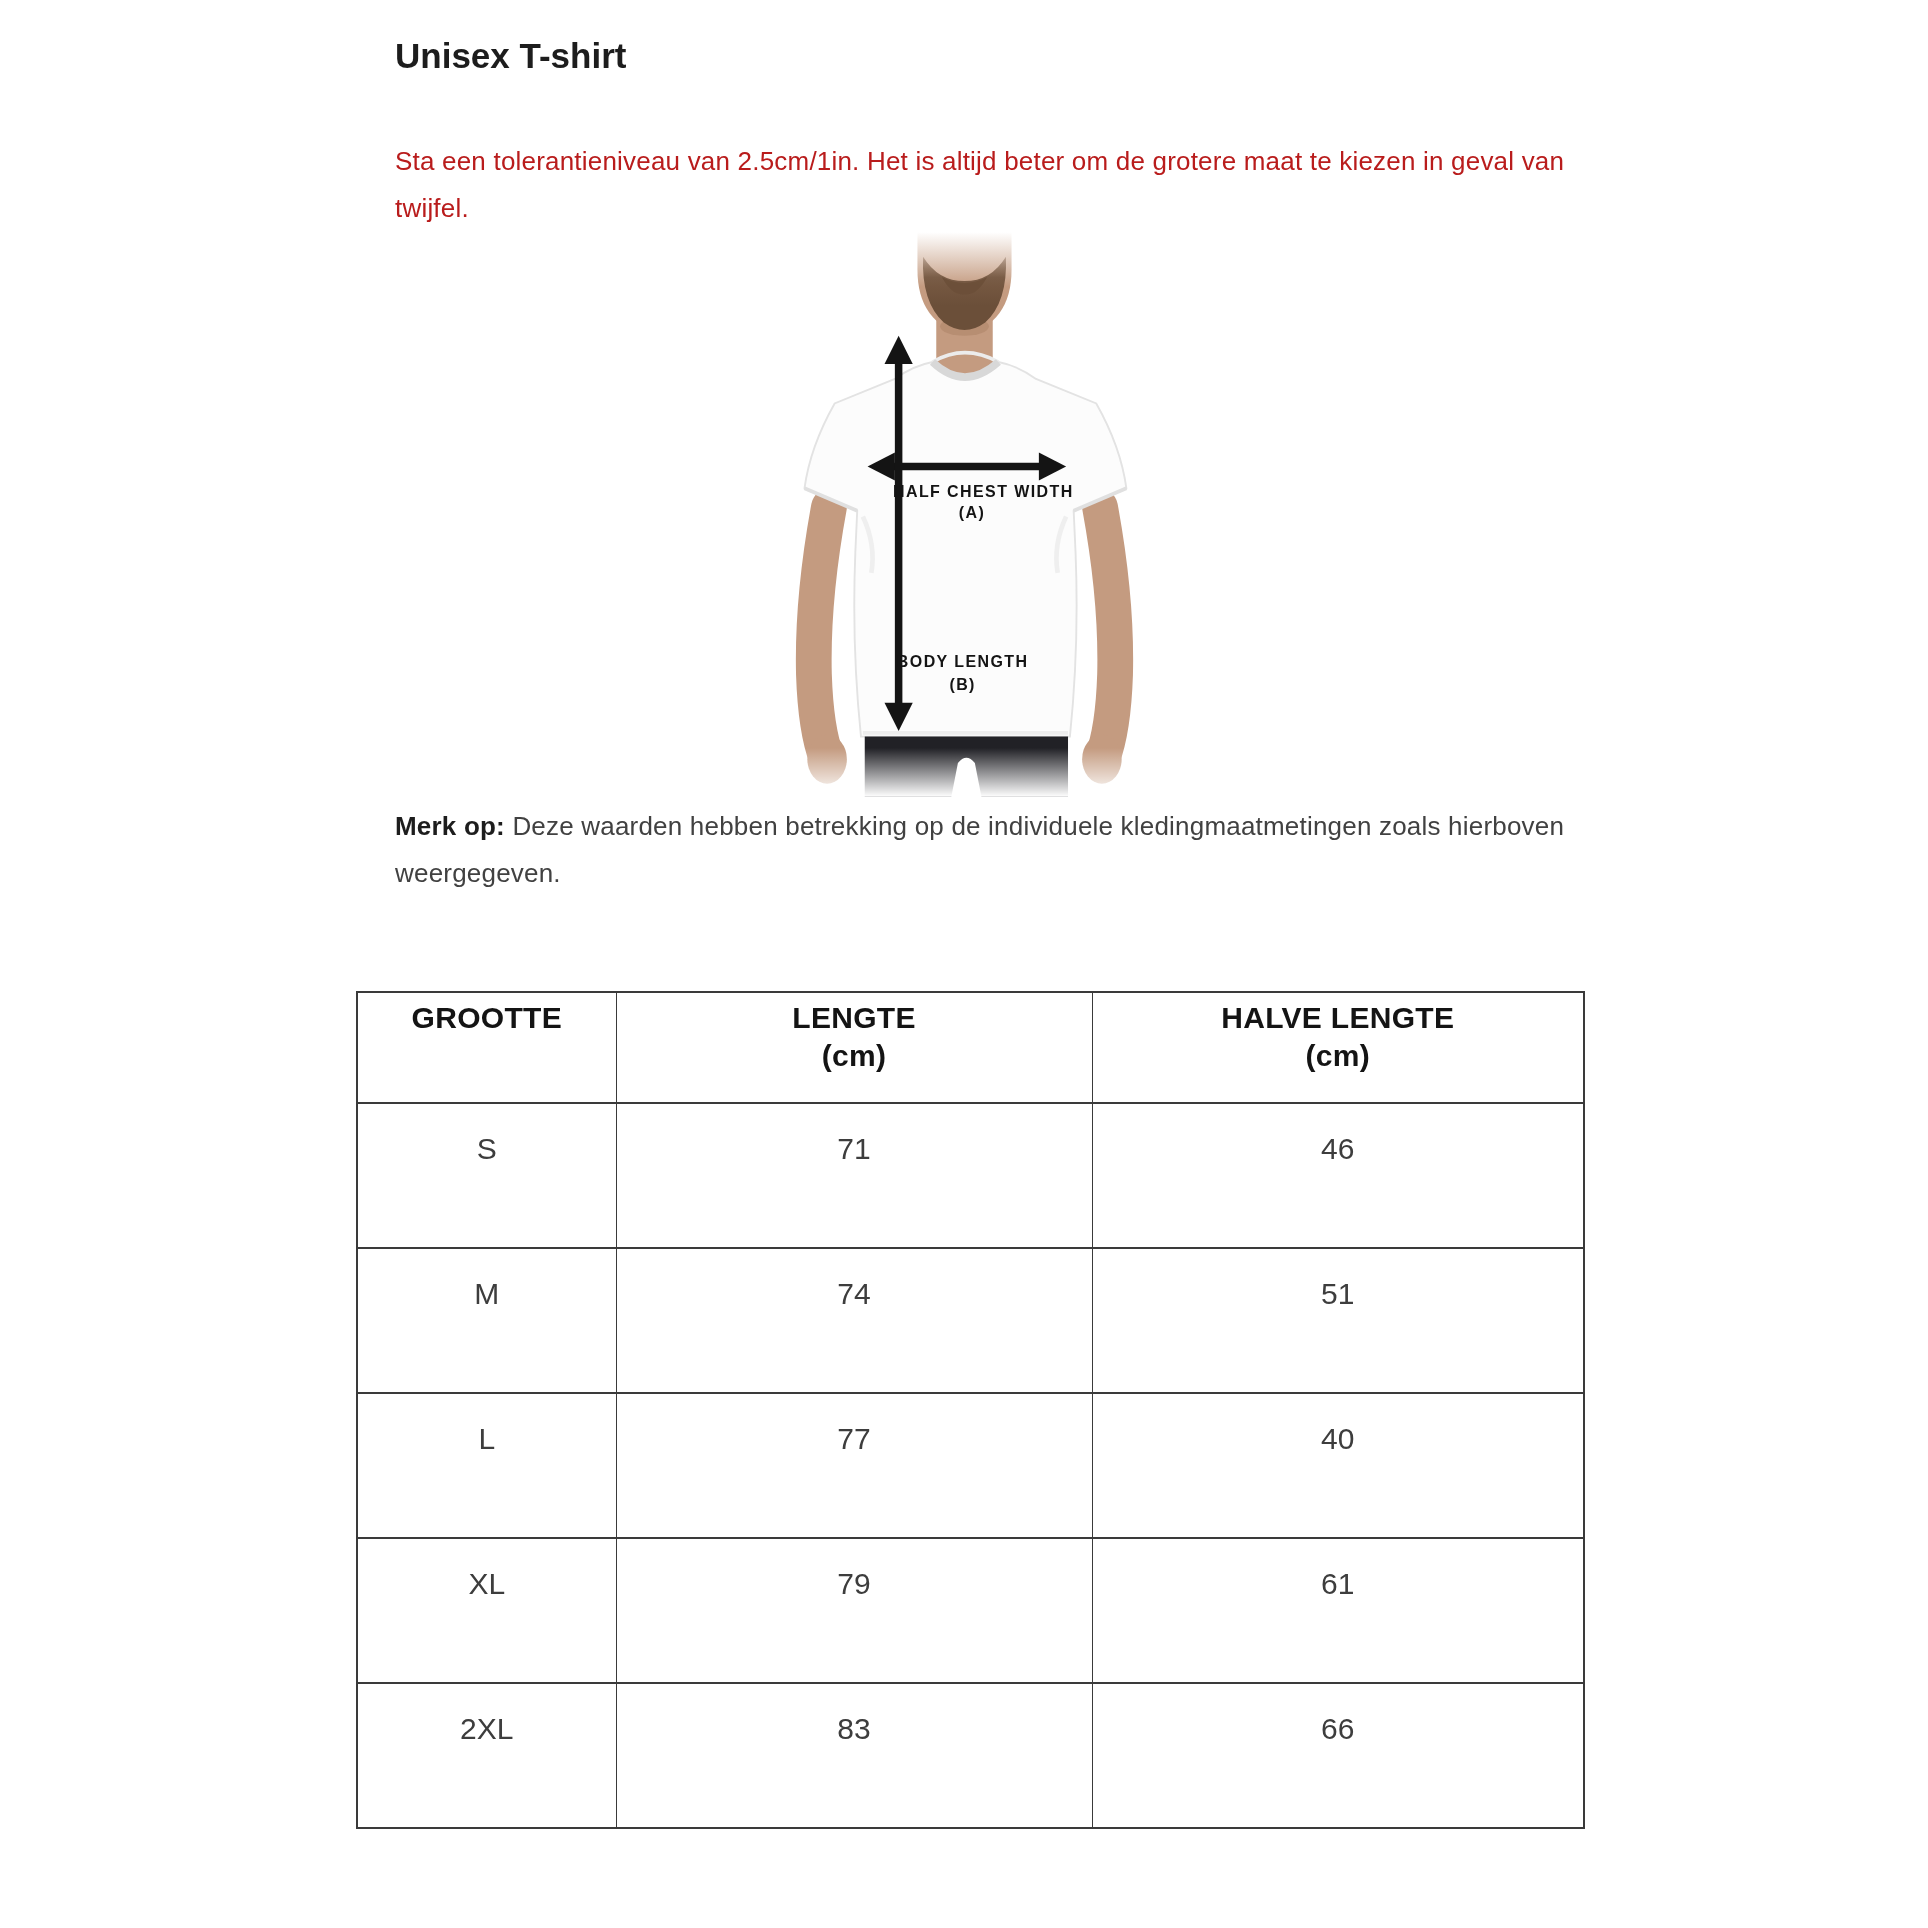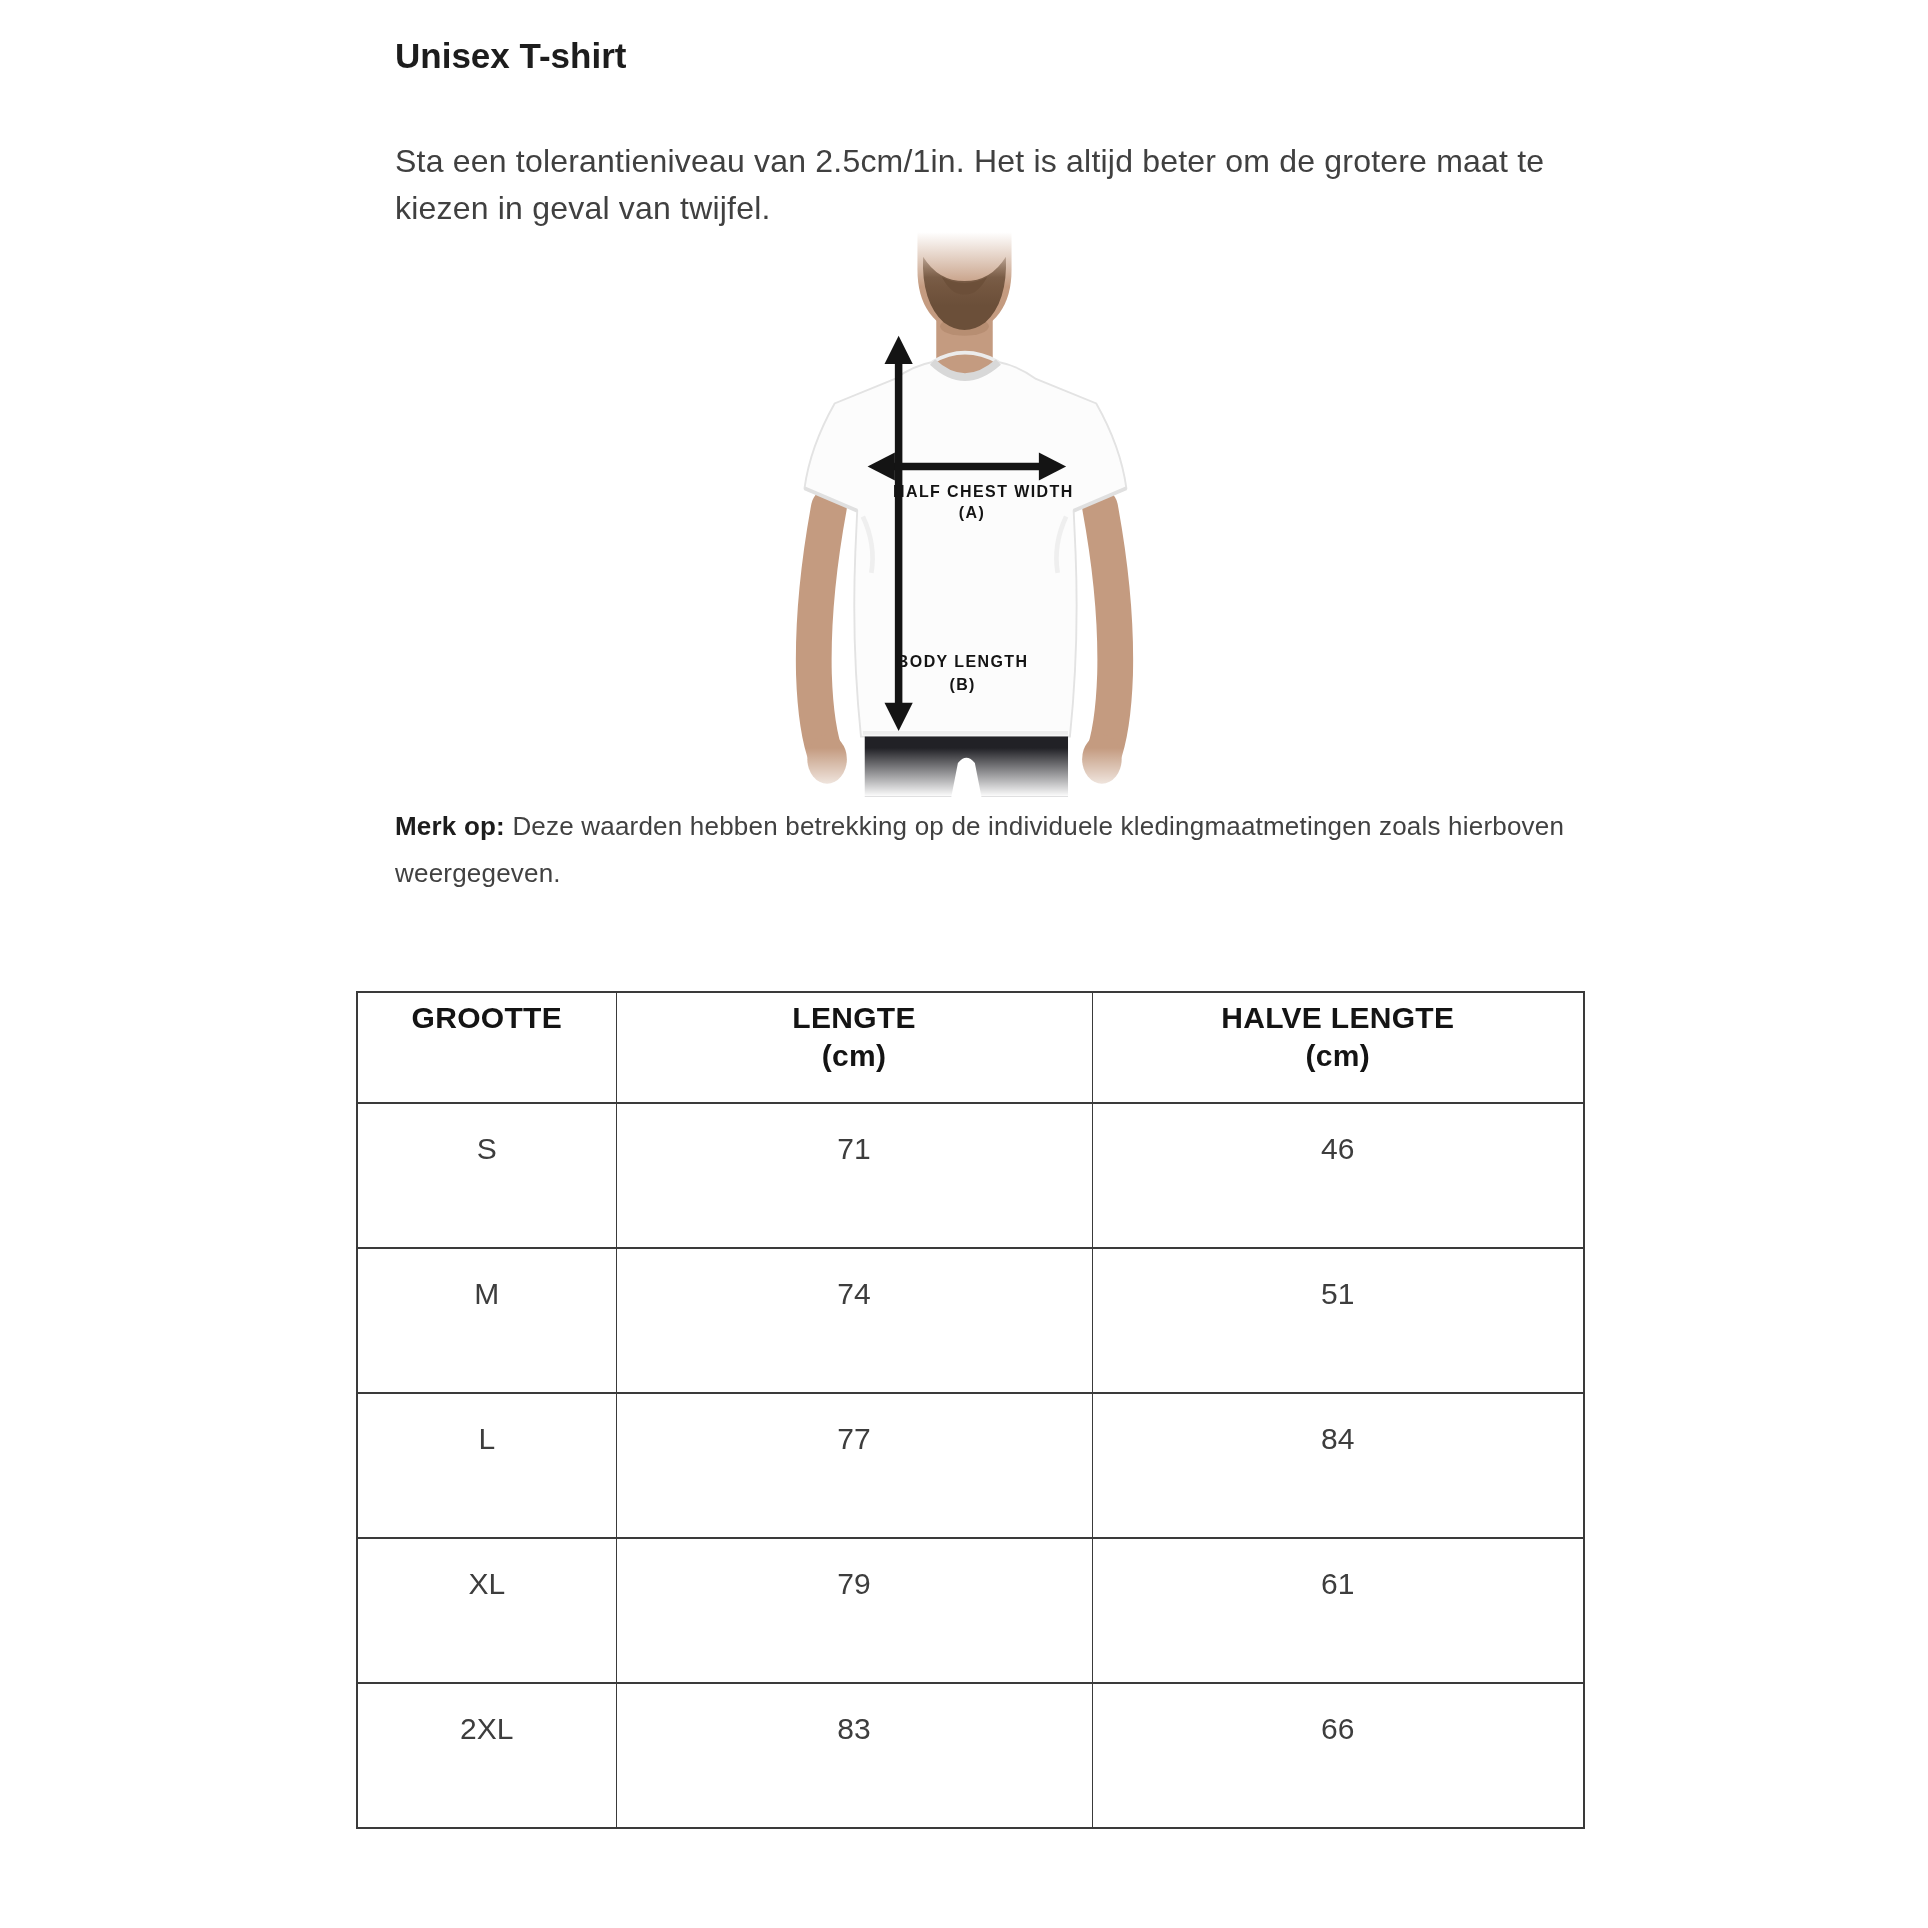--- a/index.html
+++ b/index.html
@@ -11,21 +11,21 @@
   .page-title {
     margin:36px 0 0 395px; font-size:47px; font-weight:700;
     color:#1d1d1d; letter-spacing:0.5px; line-height:52px;
   }
   .page-subtitle {
     margin:36px 0 0 395px; font-size:35px; font-weight:700;
     color:#1d1d1d; line-height:40px;
   }
   .intro {
     margin:62px 0 0 395px; max-width:1191px;
-    font-size:32px; line-height:47px; color:#404040; letter-spacing:0.2px;
+    font-size:26px; line-height:47px; color:#b91c1c; letter-spacing:0.2px;
   }
   .figure-wrap { margin:0; display:flex; justify-content:center;align-items:center; }
   svg.tshirt { display:block; font-family:"Liberation Sans", sans-serif; }
   .note {
     margin:5.6px 0 0 395px; max-width:1196px;
     font-size:26px; line-height:47px; color:#414141; letter-spacing:0.2px;
   }
   .note b { color:#1d1d1d; font-weight:700;margin-top:40px; }
   table.size-table {
     border-collapse:collapse; table-layout:fixed;
@@ -159,21 +159,21 @@
         <td>46</td>
       </tr>
       <tr>
         <td>M</td>
         <td>74</td>
         <td>51</td>
       </tr>
       <tr>
         <td>L</td>
         <td>77</td>
-        <td>84</td>
+        <td>40</td>
       </tr>
       <tr>
         <td>XL</td>
         <td>79</td>
         <td>61</td>
       </tr>
       <tr>
         <td>2XL</td>
         <td>83</td>
         <td>66</td>

